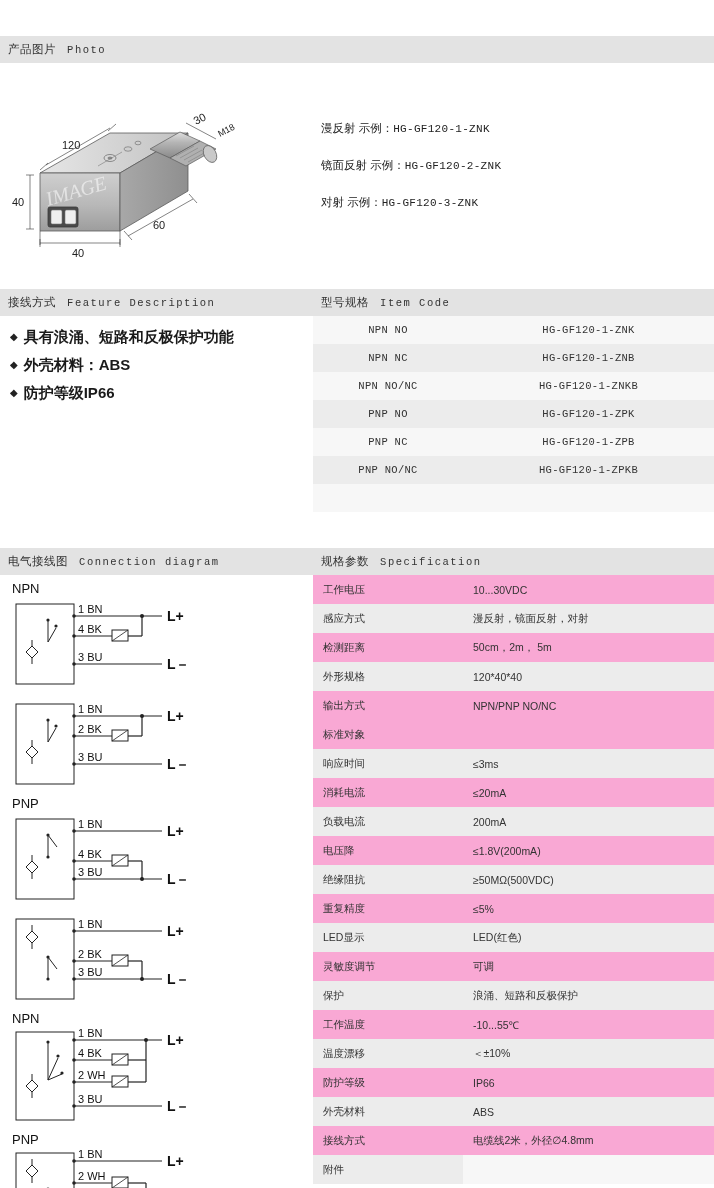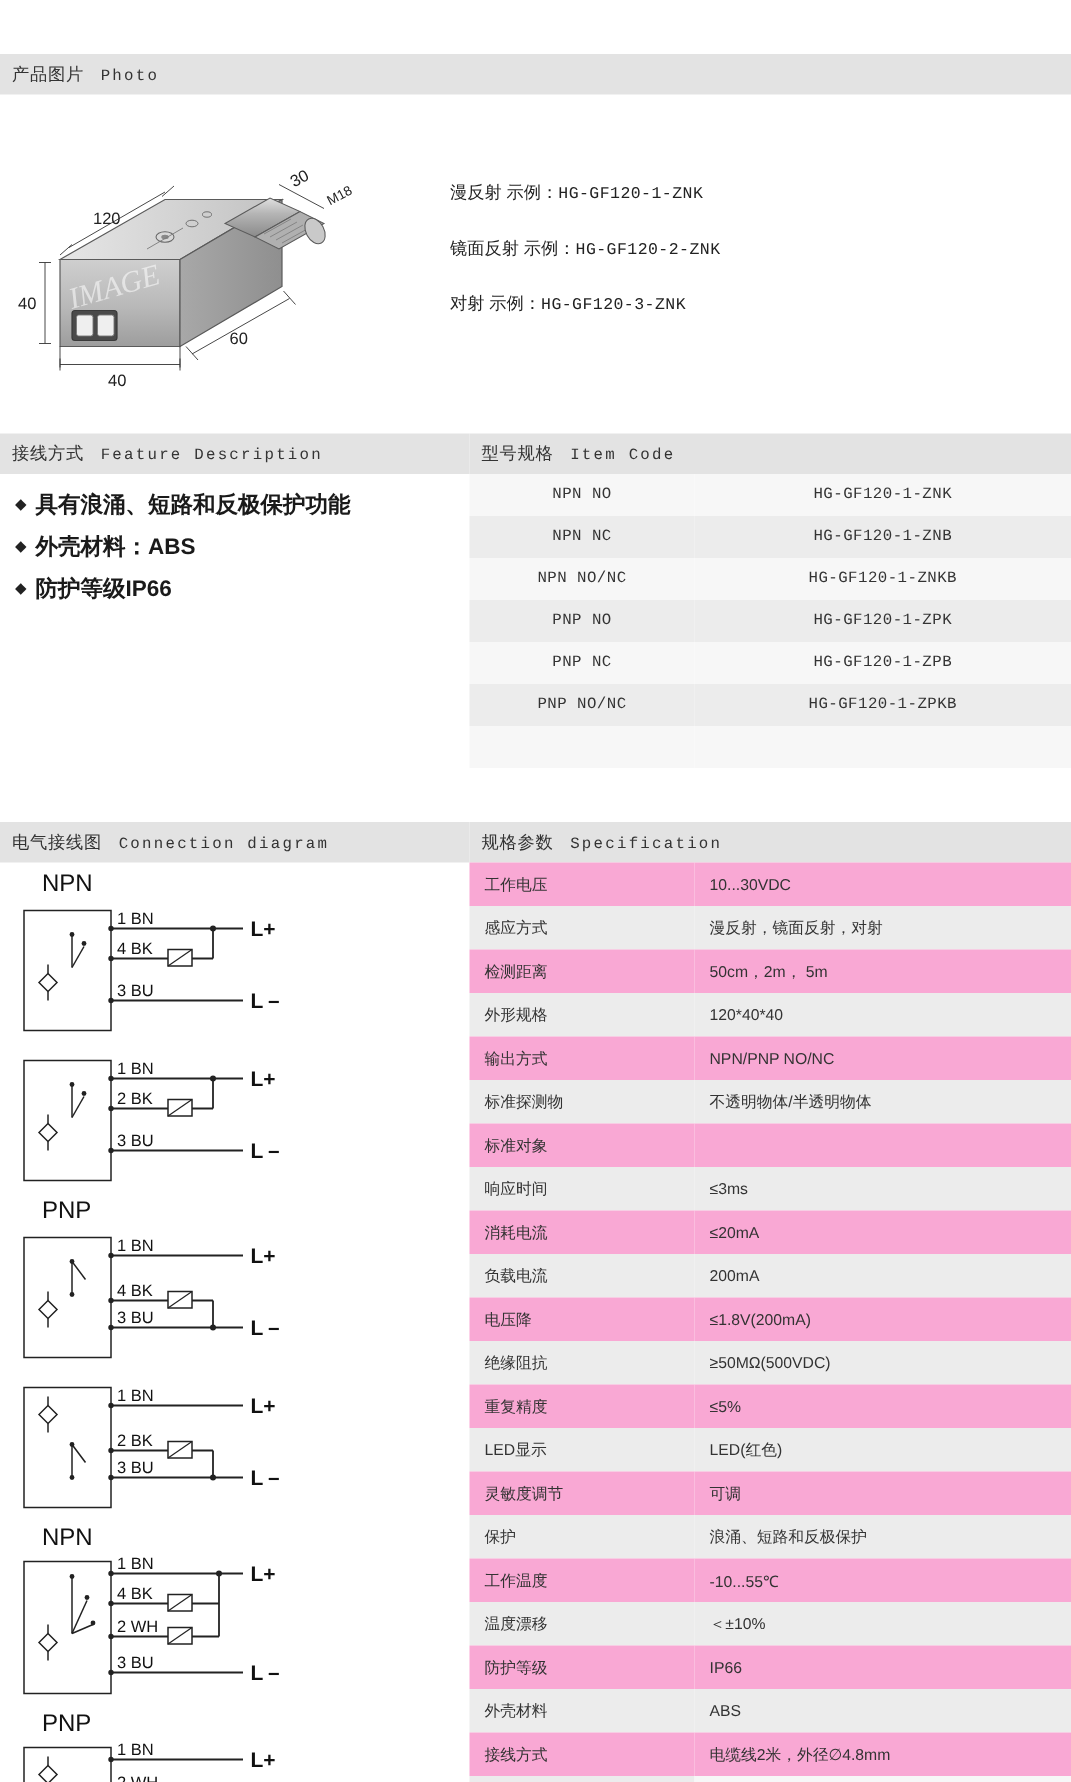--- a/index.html
+++ b/index.html
@@ -23,21 +23,21 @@
     font-family: "Liberation Sans", sans-serif;
     margin-top: 36px;
   }
   .section-header .cn { font-weight: normal; }
   .section-header .en { font-family: "Liberation Mono", monospace; letter-spacing: 1.5px; font-size: 10.5px; }
 
   
   #photo-header { width:714px; }
   #photo-body { position: relative; width:714px; height: 190px; }
 
-  .model-list { position:absolute; left: 300px; top: 58px; }
+  .model-list { position:absolute; left: 321px; top: 58px; }
   .model-line { margin-bottom: 22px; font-size: 11.5px; color:#222; }
   .model-line .lbl { font-family:"Liberation Sans", sans-serif; }
   .model-line .code { font-family:"Liberation Mono", monospace; font-size:11px; letter-spacing:0.3px; }
 
   
   #product-drawing { position:absolute; left: 10px; top: 8px; }
 
   
   .two-col { display:flex; width:714px; }
   .col-left { width: 313px; }
@@ -60,21 +60,21 @@
   #lower { display:flex; width:714px; }
   #diagram-col { width: 313px; position: relative; }
   #spec-col { width: 401px; }
 
   table.spec2 { border-collapse: collapse; width: 401px; }
   table.spec2 td { padding: 6px 10px; font-size: 10.5px; height: 29px; vertical-align: middle; }
   table.spec2 tr td { background: #f9a8d4; }
   table.spec2 tr.alt td { background: #ececec; }
   table.spec2 td.k { width: 150px; }
 
-  .diagram-label { font-size: 16px; color:#111; padding-left: 28px; margin-top: 6px; margin-bottom: 2px; }
+  .diagram-label { font-size: 13px; color:#111; padding-left: 12px; margin-top: 6px; margin-bottom: 2px; }
   .wire-block { position: relative; margin-left: 12px; }
   .wire-svg { display:block; }
 </style>
 </head>
 <body>
 
 <div class="section-header" id="photo-header">
   <span class="cn">产品图片</span>
   &nbsp;
   <span class="en">Photo</span>
@@ -492,24 +492,20 @@
         <td class="v">50cm，2m， 5m</td>
       </tr>
       <tr class="alt">
         <td class="k">外形规格</td>
         <td class="v">120*40*40</td>
       </tr>
       <tr>
         <td class="k">输出方式</td>
         <td class="v">NPN/PNP NO/NC</td>
       </tr>
-      <tr class="alt">
-        <td class="k">标准探测物</td>
-        <td class="v">不透明物体/半透明物体</td>
-      </tr>
       <tr>
         <td class="k">标准对象</td>
         <td class="v">&nbsp;</td>
       </tr>
       <tr class="alt">
         <td class="k">响应时间</td>
         <td class="v">≤3ms</td>
       </tr>
       <tr>
         <td class="k">消耗电流</td>

